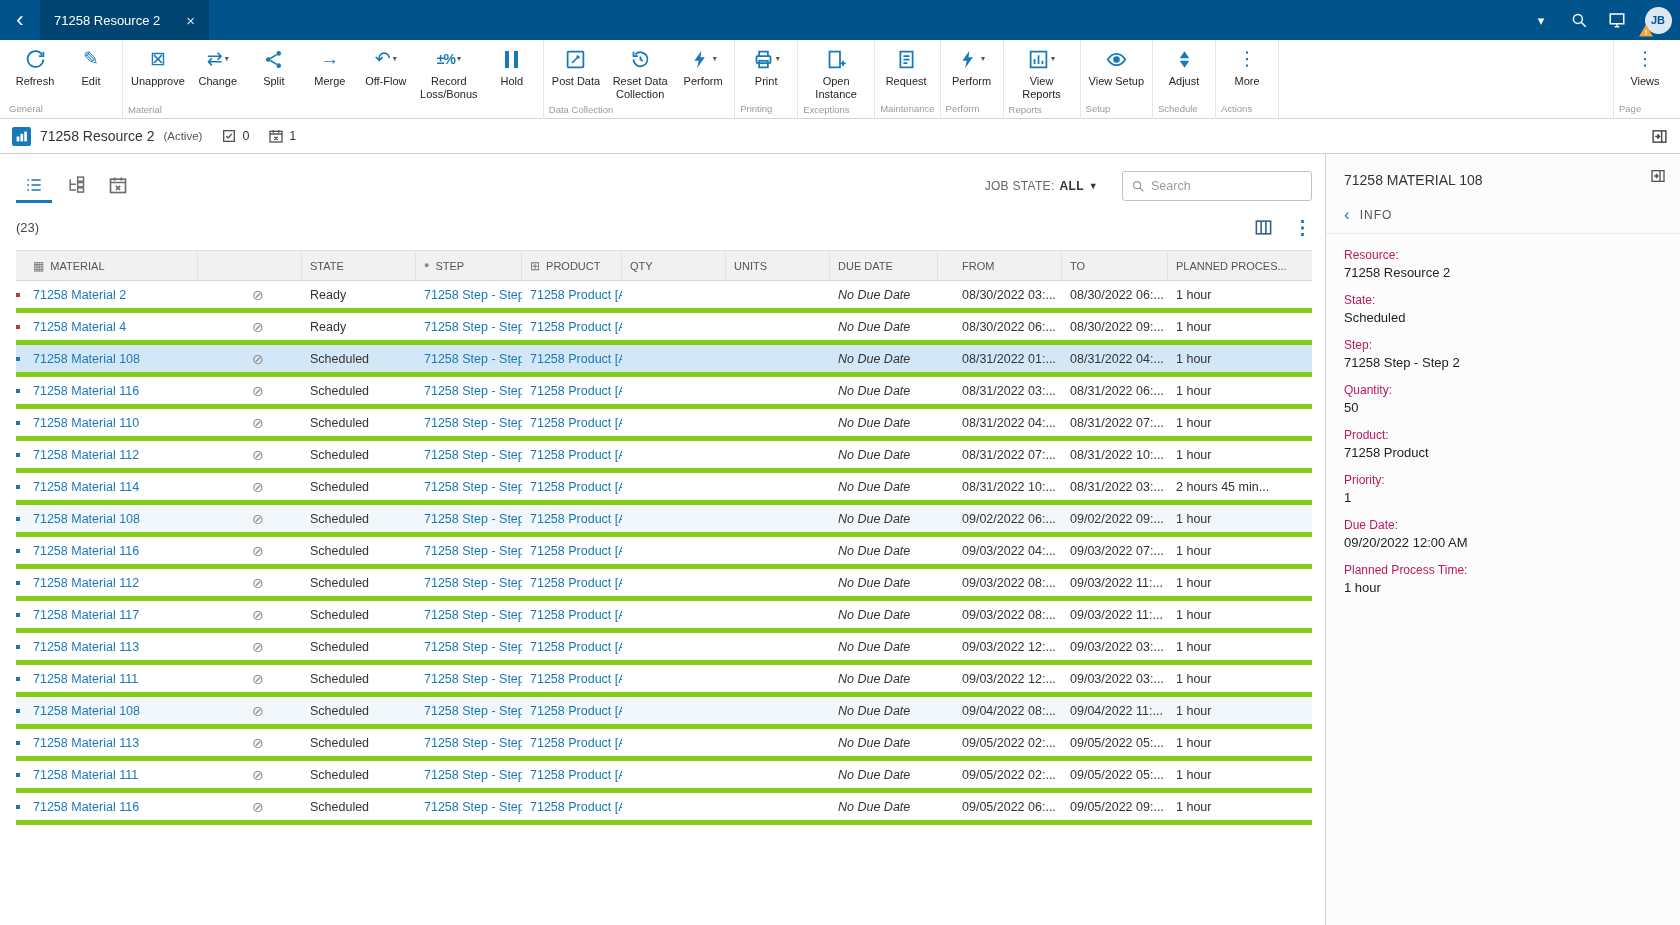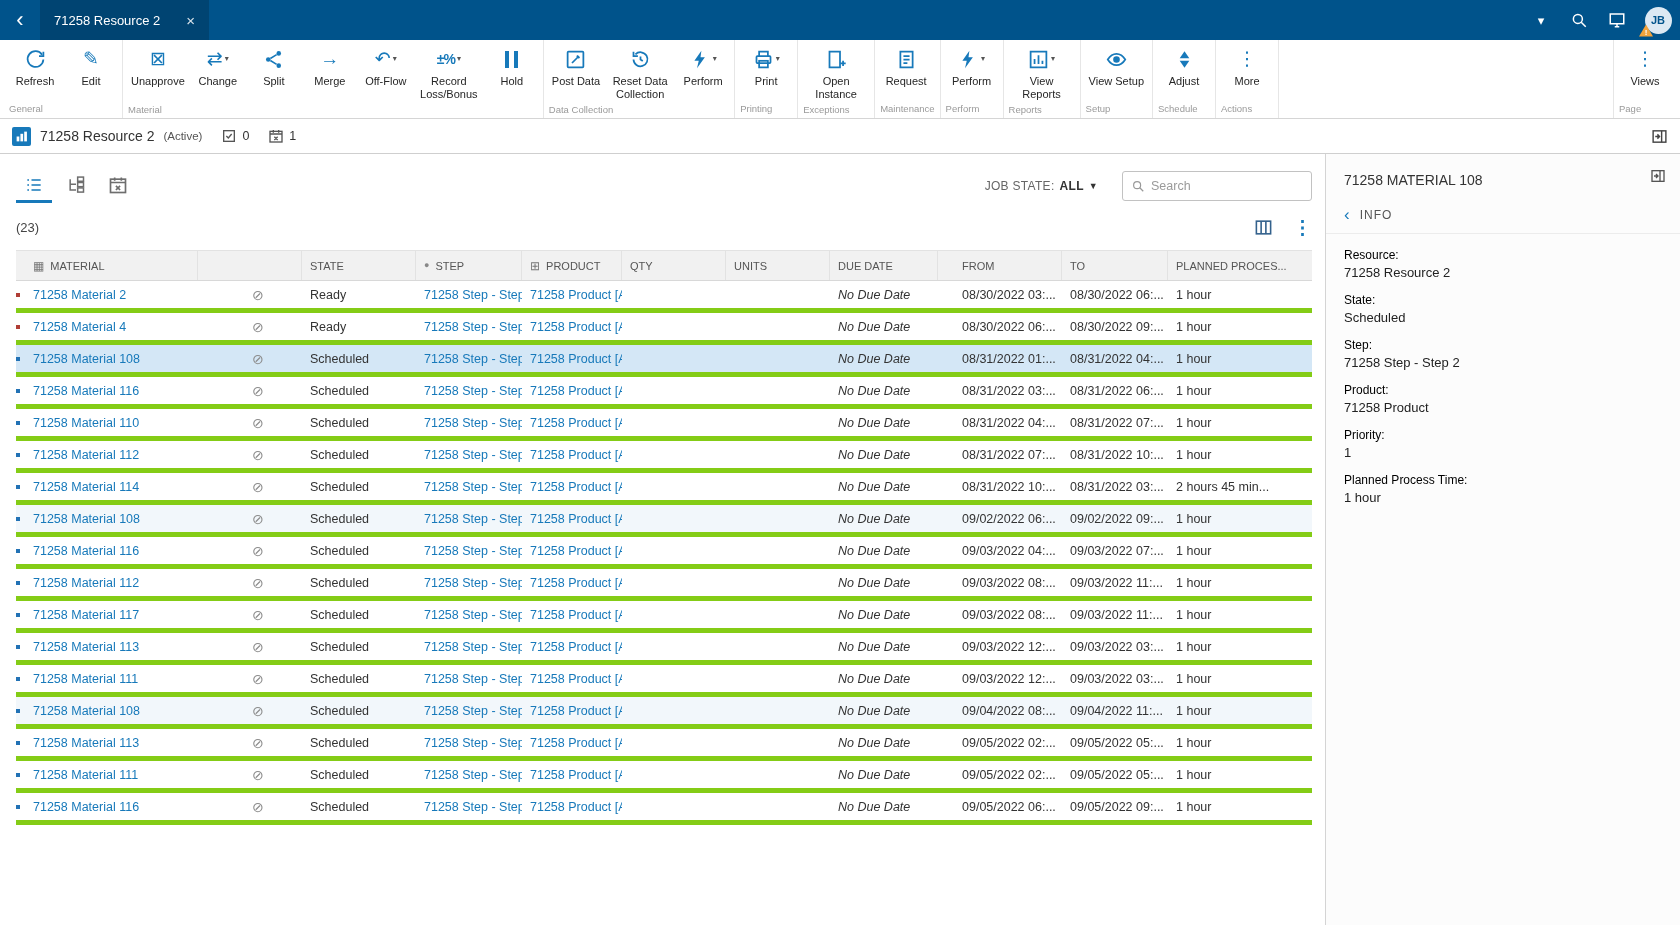--- a/index.html
+++ b/index.html
@@ -123,21 +123,21 @@
   .p-titlerow { display:flex; align-items:flex-start; padding:14px 14px 6px 18px; }
   .p-title { font-size:14px; color:#333; flex:1; padding-top:4px; }
   .p-expand { color:#555; cursor:pointer; display:flex; }
   .p-expand svg { width:16px; height:16px; }
   .p-info { display:flex; align-items:center; gap:10px; padding:12px 18px 10px;
     border-bottom:1px solid #ECECEC; }
   .p-info .chev { color:#1779BA; font-size:17px; line-height:1; cursor:pointer; }
   .p-info .lbl { font-size:12px; color:#555; letter-spacing:1px; }
   .p-fields { padding:14px 18px; }
   .p-field { margin-bottom:13px; }
-  .p-field .flab { font-size:12px; color:#000000; margin-bottom:3px; }
+  .p-field .flab { font-size:12px; color:#be185d; margin-bottom:3px; }
   .p-field .fval { font-size:13px; color:#222; }
 </style>
 </head>
 <body>
 
 <header class="topbar">
   <div class="tb-back">‹</div>
   <div class="tb-tab">
     <span>71258 Resource 2</span>
     <span class="close">×</span>
@@ -748,26 +748,34 @@
         </div>
         <div class="p-field">
           <div class="flab">State:</div>
           <div class="fval">Scheduled</div>
         </div>
         <div class="p-field">
           <div class="flab">Step:</div>
           <div class="fval">71258 Step - Step 2</div>
         </div>
         <div class="p-field">
+          <div class="flab">Quantity:</div>
+          <div class="fval">50</div>
+        </div>
+        <div class="p-field">
           <div class="flab">Product:</div>
           <div class="fval">71258 Product</div>
         </div>
         <div class="p-field">
           <div class="flab">Priority:</div>
           <div class="fval">1</div>
         </div>
         <div class="p-field">
+          <div class="flab">Due Date:</div>
+          <div class="fval">09/20/2022 12:00 AM</div>
+        </div>
+        <div class="p-field">
           <div class="flab">Planned Process Time:</div>
           <div class="fval">1 hour</div>
         </div>
       </div>
   </aside>
 </div>
 
 </body></html>

